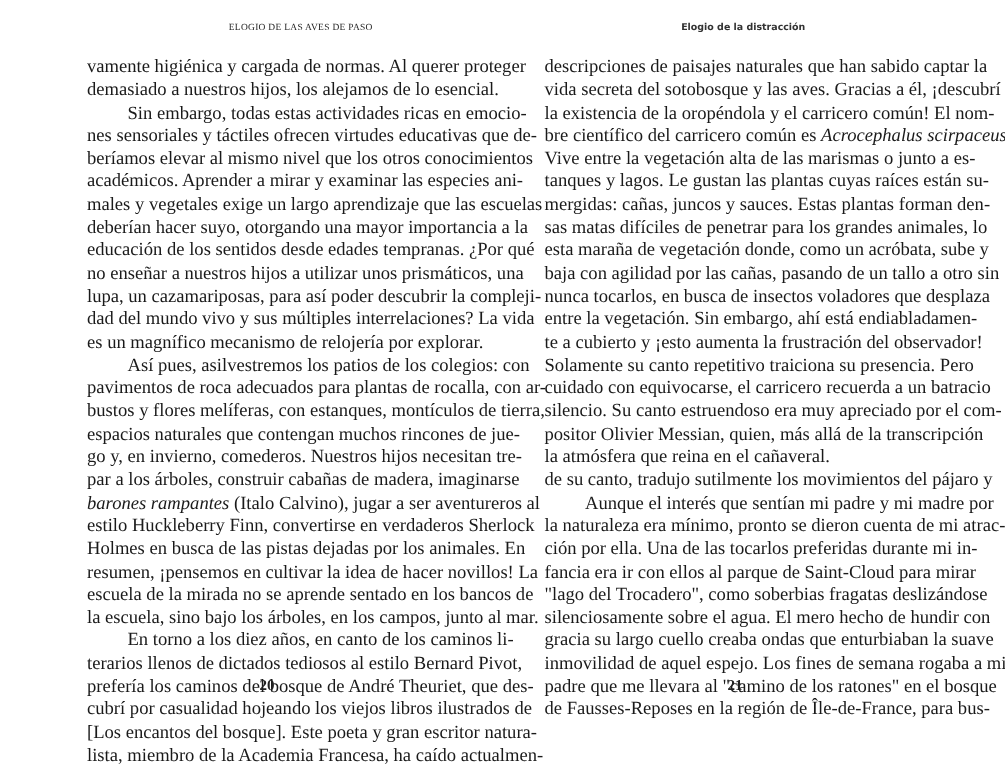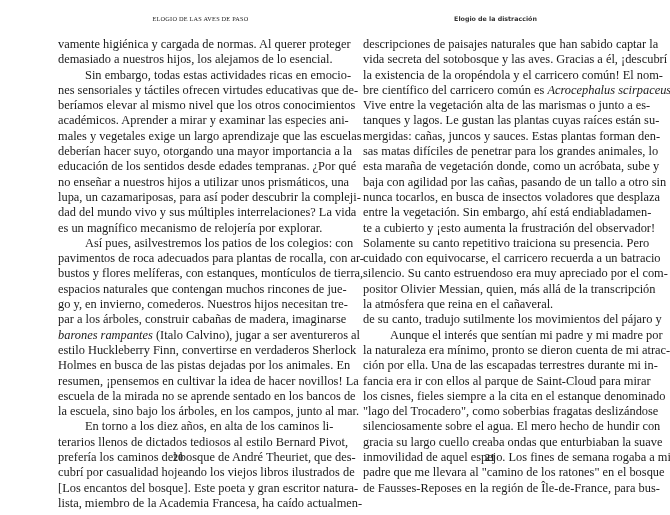--- a/index.html
+++ b/index.html
@@ -63,21 +63,21 @@
         <span class="line">bustos y flores melíferas, con estanques, montículos de tierra,</span>
         <span class="line">espacios naturales que contengan muchos rincones de jue-</span>
         <span class="line">go y, en invierno, comederos. Nuestros hijos necesitan tre-</span>
         <span class="line">par a los árboles, construir cabañas de madera, imaginarse</span>
         <span class="line"><em>barones rampantes</em><span> (Italo Calvino), jugar a ser aventureros al</span></span>
         <span class="line">estilo Huckleberry Finn, convertirse en verdaderos Sherlock</span>
         <span class="line">Holmes en busca de las pistas dejadas por los animales. En</span>
         <span class="line">resumen, ¡pensemos en cultivar la idea de hacer novillos! La</span>
         <span class="line">escuela de la mirada no se aprende sentado en los bancos de</span>
         <span class="line last">la escuela, sino bajo los árboles, en los campos, junto al mar.</span>
-        <span class="line indent">En torno a los diez años, en alta de los caminos li-</span>
+        <span class="line indent">En torno a los diez años, en canto de los caminos li-</span>
         <span class="line">terarios llenos de dictados tediosos al estilo Bernard Pivot,</span>
         <span class="line">prefería los caminos del bosque de André Theuriet, que des-</span>
         <span class="line">cubrí por casualidad hojeando los viejos libros ilustrados de</span>
         <span class="line">[Los encantos del bosque]. Este poeta y gran escritor natura-</span>
         <span class="line">lista, miembro de la Academia Francesa, ha caído actualmen-</span>
       </div>
     <div class="page-number">20</div>
   </div>
   <div class="page right">
     <div class="running-head">Elogio de la distracción</div>
@@ -96,23 +96,22 @@
         <span class="line">entre la vegetación. Sin embargo, ahí está endiabladamen-</span>
         <span class="line">te a cubierto y ¡esto aumenta la frustración del observador!</span>
         <span class="line">Solamente su canto repetitivo traiciona su presencia. Pero</span>
         <span class="line">cuidado con equivocarse, el carricero recuerda a un batracio</span>
         <span class="line">silencio. Su canto estruendoso era muy apreciado por el com-</span>
         <span class="line">positor Olivier Messian, quien, más allá de la transcripción</span>
         <span class="line last">la atmósfera que reina en el cañaveral.</span>
         <span class="line">de su canto, tradujo sutilmente los movimientos del pájaro y</span>
         <span class="line indent">Aunque el interés que sentían mi padre y mi madre por</span>
         <span class="line">la naturaleza era mínimo, pronto se dieron cuenta de mi atrac-</span>
-        <span class="line">ción por ella. Una de las escapadas terrestres durante mi in-</span>
+        <span class="line">ción por ella. Una de las tocarlos preferidas durante mi in-</span>
         <span class="line">fancia era ir con ellos al parque de Saint-Cloud para mirar</span>
-        <span class="line">los cisnes, fieles siempre a la cita en el estanque denominado</span>
         <span class="line">"lago del Trocadero", como soberbias fragatas deslizándose</span>
         <span class="line">silenciosamente sobre el agua. El mero hecho de hundir con</span>
         <span class="line">gracia su largo cuello creaba ondas que enturbiaban la suave</span>
         <span class="line">inmovilidad de aquel espejo. Los fines de semana rogaba a mi</span>
         <span class="line">padre que me llevara al "camino de los ratones" en el bosque</span>
         <span class="line">de Fausses-Reposes en la región de Île-de-France, para bus-</span>
       </div>
     <div class="page-number">21</div>
   </div>
 </div>

